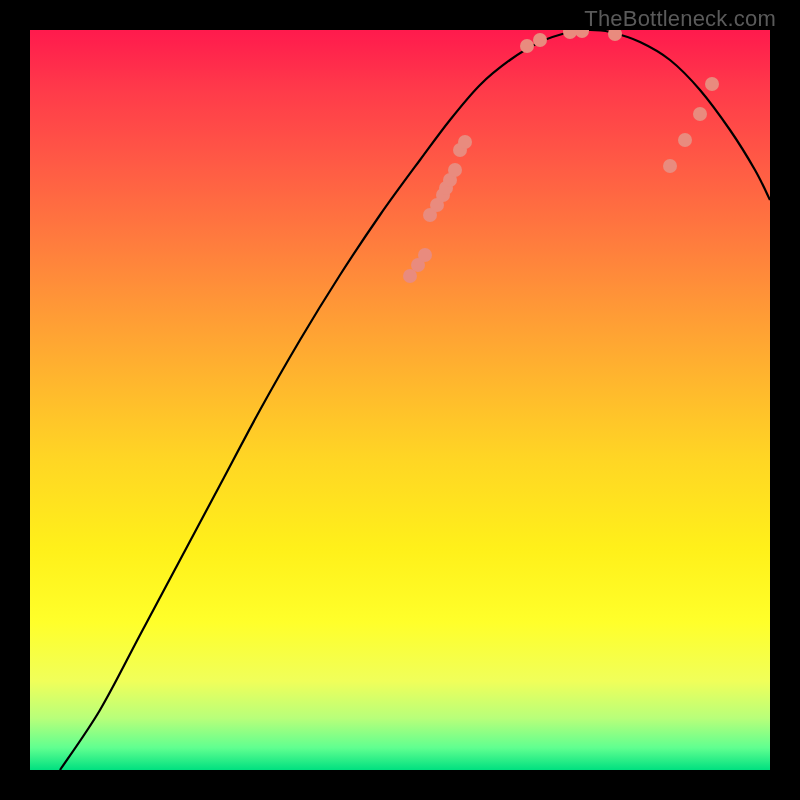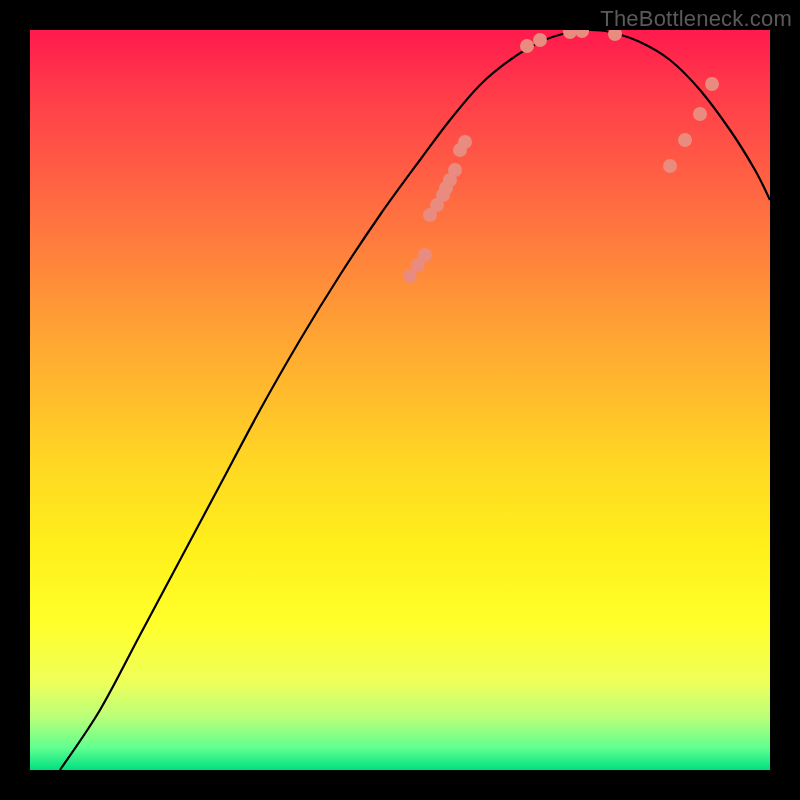--- a/index.html
+++ b/index.html
@@ -29,21 +29,21 @@
       #ffff2a 80%,
       #f0ff5a 88%,
       #b8ff7a 93%,
       #60ff90 97%,
       #00e080 100%
     );
   }
   .watermark {
     position: absolute;
     top: 6px;
-    right: 8px;
+    right: 24px;
     color: #5a5a5a;
     font-size: 22px;
     font-weight: 500;
     letter-spacing: 0.2px;
   }
   svg.overlay {
     position: absolute;
     left: 0;
     top: 0;
     width: 740px;

